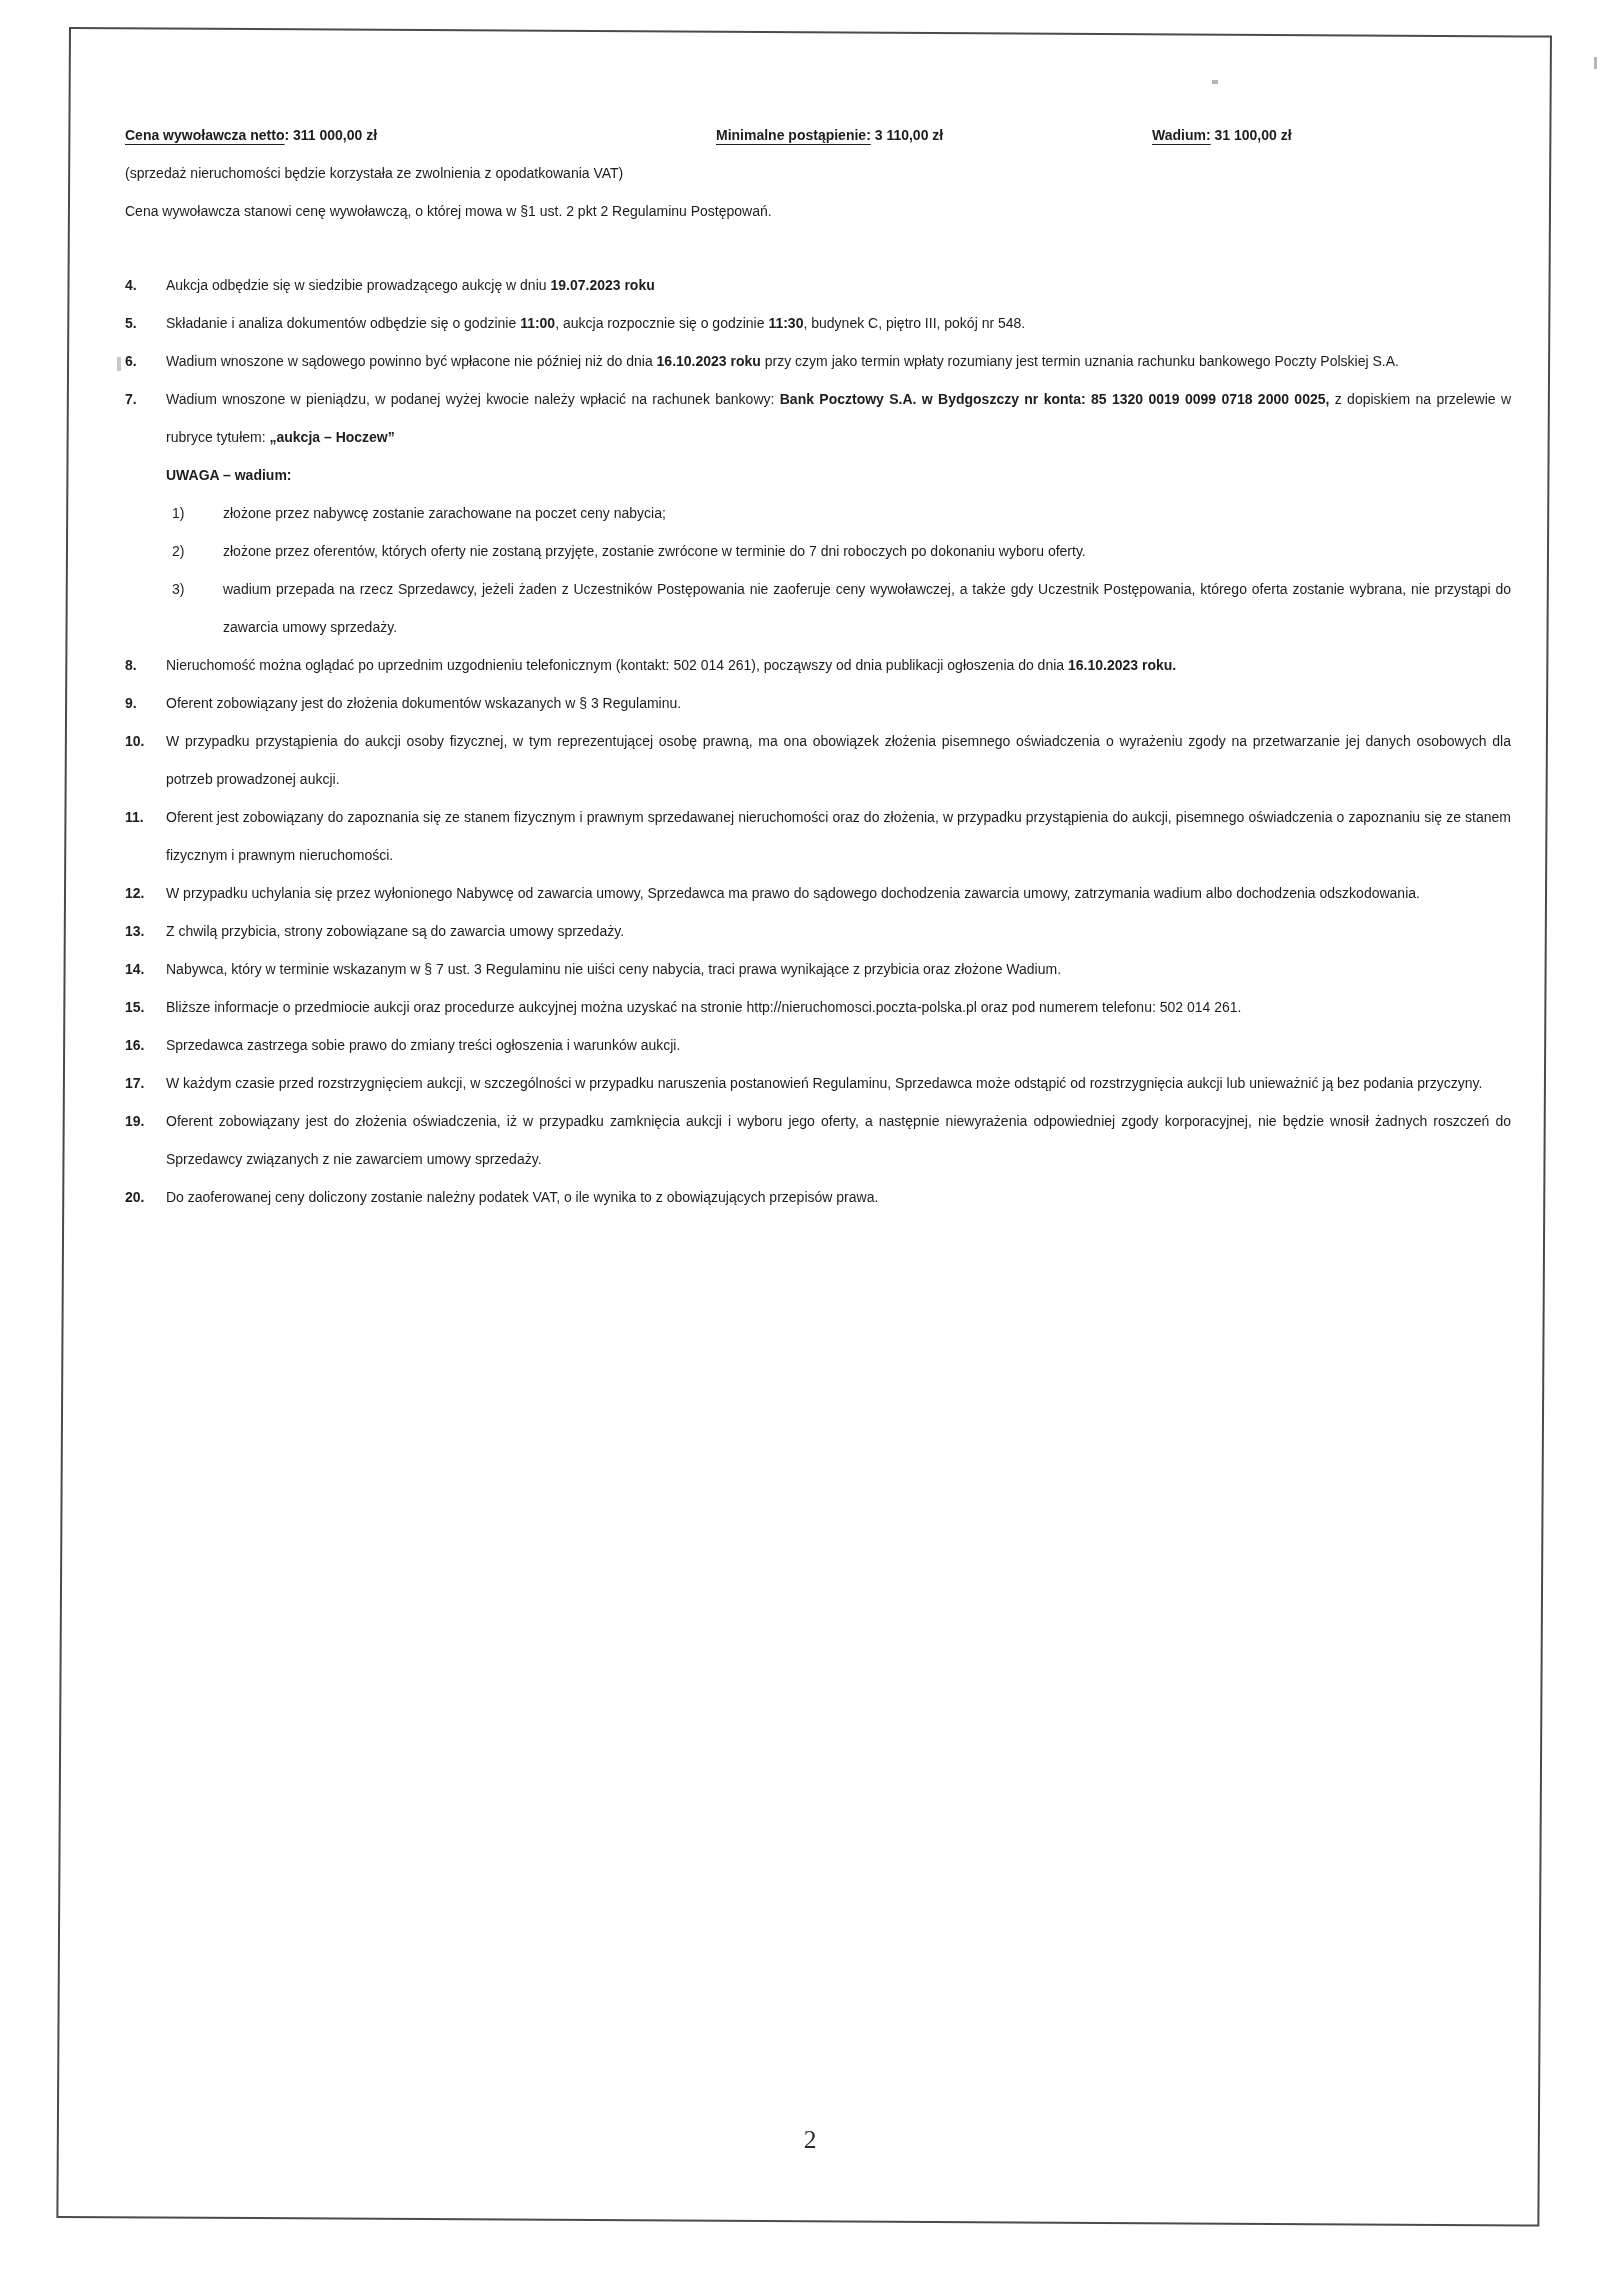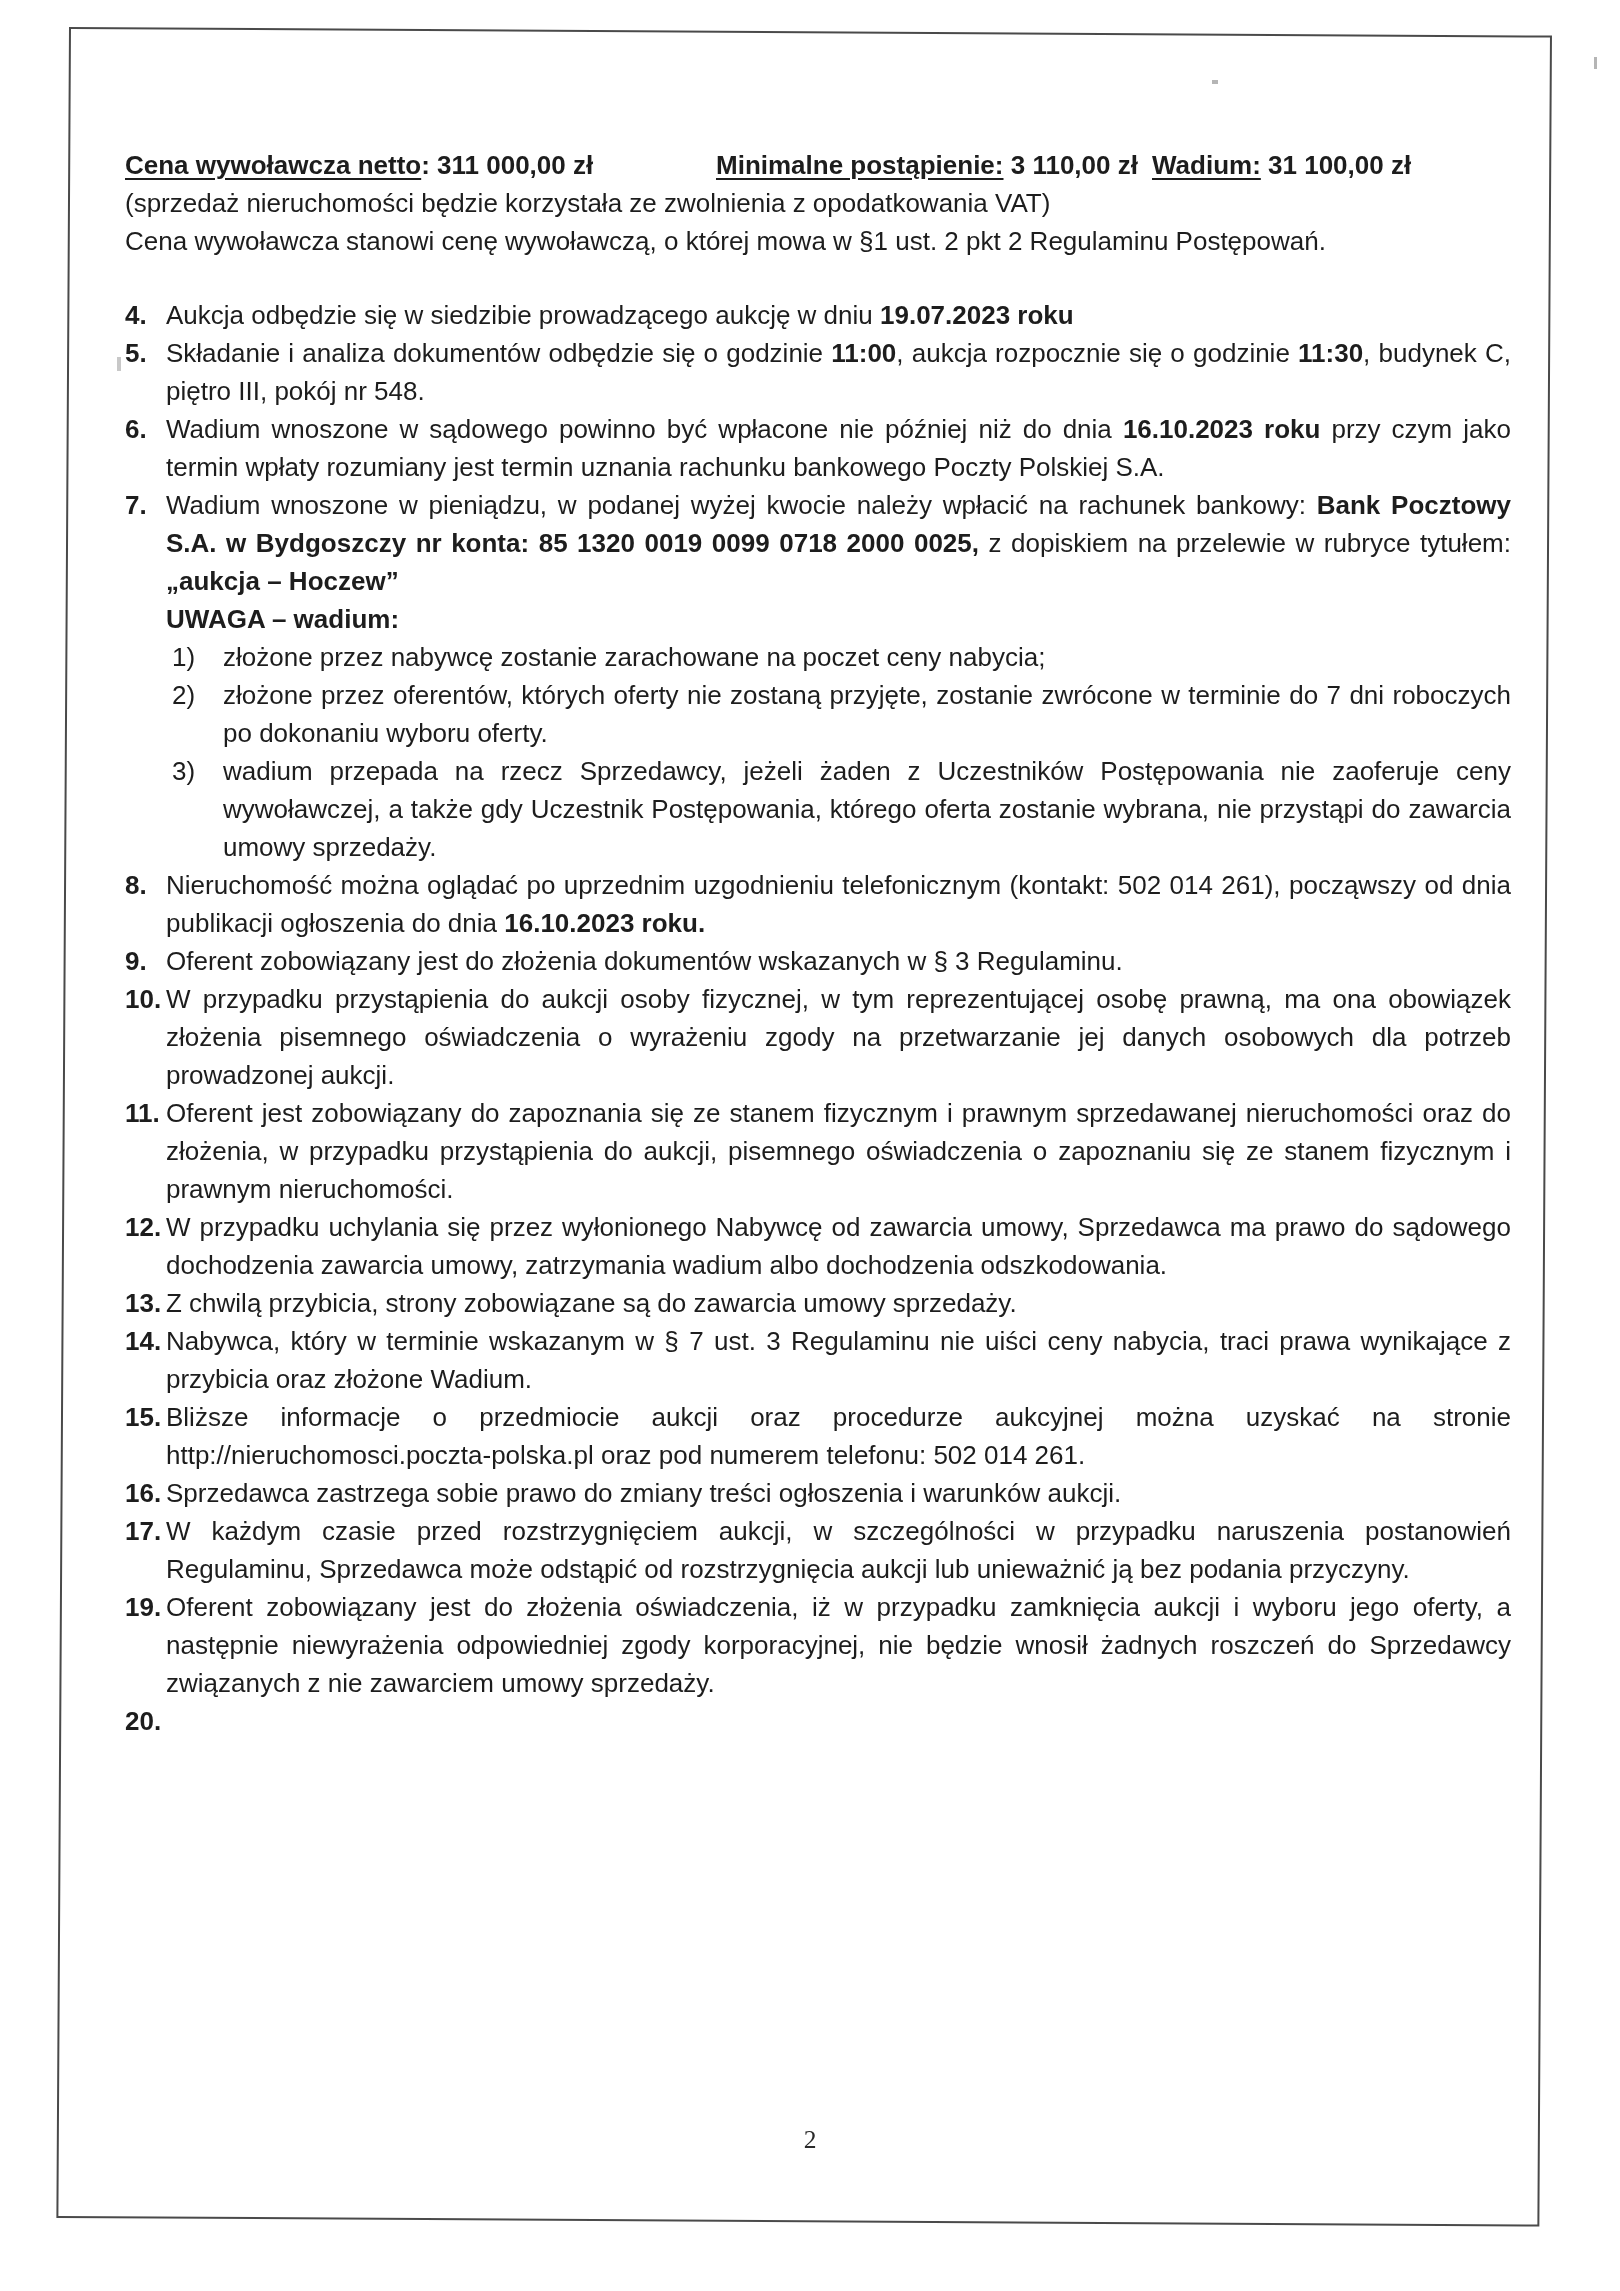--- a/index.html
+++ b/index.html
@@ -8,21 +8,21 @@
     font-family:"Liberation Sans", sans-serif;color:#1d1d1d;
     -webkit-font-smoothing:antialiased;overflow:hidden;
   }
   .frame{
     position:absolute;left:69px;top:27.4px;width:1483px;height:2191px;
     border:2px solid #4a4a4a;transform:rotate(0.33deg);transform-origin:0 0;
     box-sizing:border-box;
   }
   .content{
     position:absolute;left:125px;top:116px;width:1386px;
-    font-size:26px;line-height:38px;margin-top:30px;
+    font-size:14px;line-height:38px;
   }
   .hdr{position:relative;height:38px;font-weight:bold;white-space:nowrap;}
   .hdr .col{position:absolute;top:0;}
   .hdr .c1{left:0;}
   .hdr .c2{left:591px;}
   .hdr .c3{left:1027px;}
   .hdr .lbl{text-decoration:underline;text-underline-offset:3.9px;}
   .intro div{white-space:nowrap;}
   .list{margin-top:36px;}
   .block{position:relative;padding-left:41px;text-align:justify;}
@@ -74,19 +74,19 @@
       <div class="block item"><span class="num">9.</span><span>Oferent zobowiązany jest do złożenia dokumentów wskazanych w § 3 Regulaminu.</span></div>
       <div class="block item"><span class="num">10.</span><span>W przypadku przystąpienia do aukcji osoby fizycznej, w tym reprezentującej osobę prawną, ma ona obowiązek złożenia pisemnego oświadczenia o wyrażeniu zgody na przetwarzanie jej danych osobowych dla potrzeb prowadzonej aukcji.</span></div>
       <div class="block item"><span class="num">11.</span><span>Oferent jest zobowiązany do zapoznania się ze stanem fizycznym i prawnym sprzedawanej nieruchomości oraz do złożenia, w przypadku przystąpienia do aukcji, pisemnego oświadczenia o zapoznaniu się ze stanem fizycznym i prawnym nieruchomości.</span></div>
       <div class="block item"><span class="num">12.</span><span>W przypadku uchylania się przez wyłonionego Nabywcę od zawarcia umowy, Sprzedawca ma prawo do sądowego dochodzenia zawarcia umowy, zatrzymania wadium albo dochodzenia odszkodowania.</span></div>
       <div class="block item"><span class="num">13.</span><span>Z chwilą przybicia, strony zobowiązane są do zawarcia umowy sprzedaży.</span></div>
       <div class="block item"><span class="num">14.</span><span>Nabywca, który w terminie wskazanym w § 7 ust. 3 Regulaminu nie uiści ceny nabycia, traci prawa wynikające z przybicia oraz złożone Wadium.</span></div>
       <div class="block item"><span class="num">15.</span><span>Bliższe informacje o przedmiocie aukcji oraz procedurze aukcyjnej można uzyskać na stronie http://nieruchomosci.poczta-polska.pl oraz pod numerem telefonu: 502 014 261.</span></div>
       <div class="block item"><span class="num">16.</span><span>Sprzedawca zastrzega sobie prawo do zmiany treści ogłoszenia i warunków aukcji.</span></div>
       <div class="block item"><span class="num">17.</span><span>W każdym czasie przed rozstrzygnięciem aukcji, w szczególności w przypadku naruszenia postanowień Regulaminu, Sprzedawca może odstąpić od rozstrzygnięcia aukcji lub unieważnić ją bez podania przyczyny.</span></div>
       <div class="block item"><span class="num">19.</span><span>Oferent zobowiązany jest do złożenia oświadczenia, iż w przypadku zamknięcia aukcji i wyboru jego oferty, a następnie niewyrażenia odpowiedniej zgody korporacyjnej, nie będzie wnosił żadnych roszczeń do Sprzedawcy związanych z nie zawarciem umowy sprzedaży.</span></div>
-      <div class="block item"><span class="num">20.</span></div>
+      <div class="block item"><span class="num">20.</span><span>Do zaoferowanej ceny doliczony zostanie należny podatek VAT, o ile wynika to z obowiązujących przepisów prawa.</span></div>
     </div>
 
 </div>
 
 <div class="pagenum">2</div>
 
 
 </body></html>

